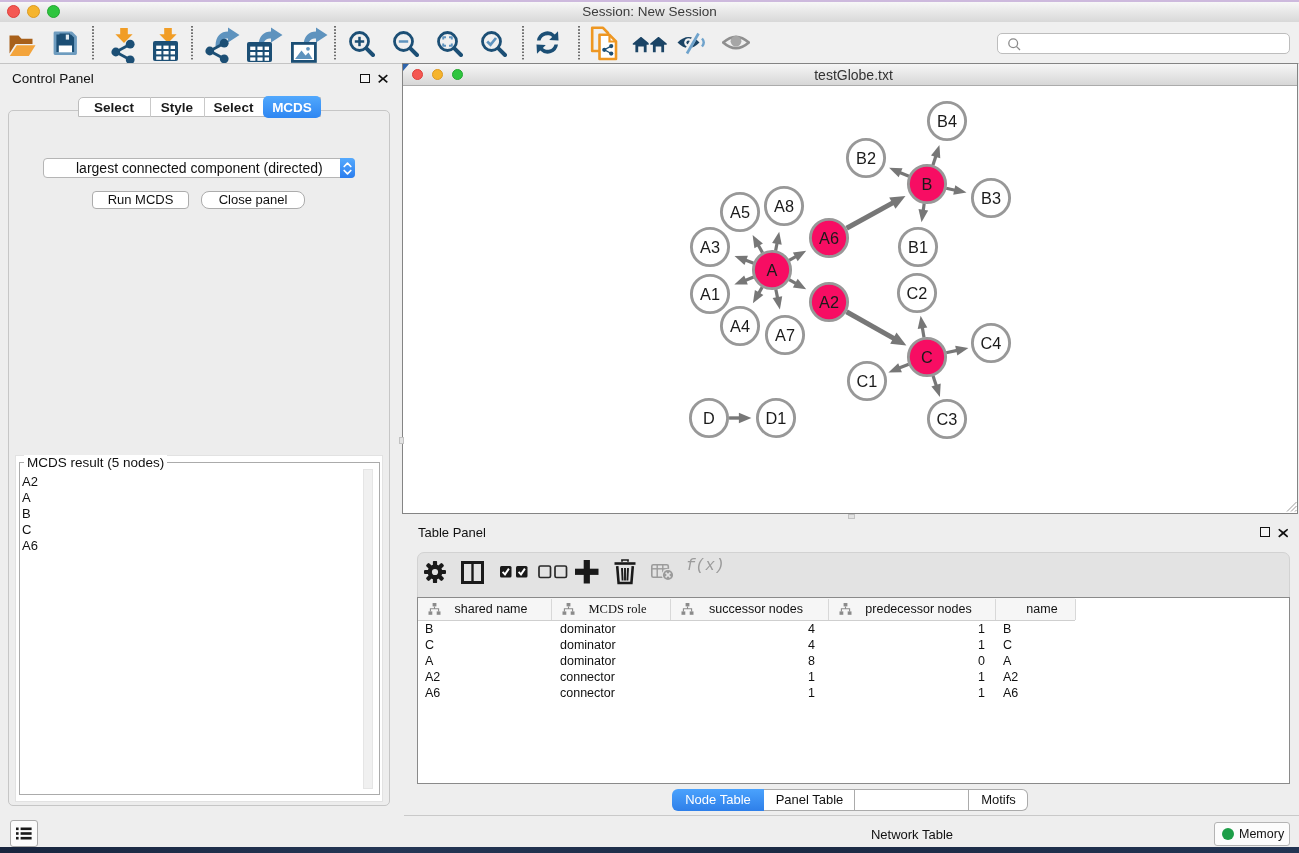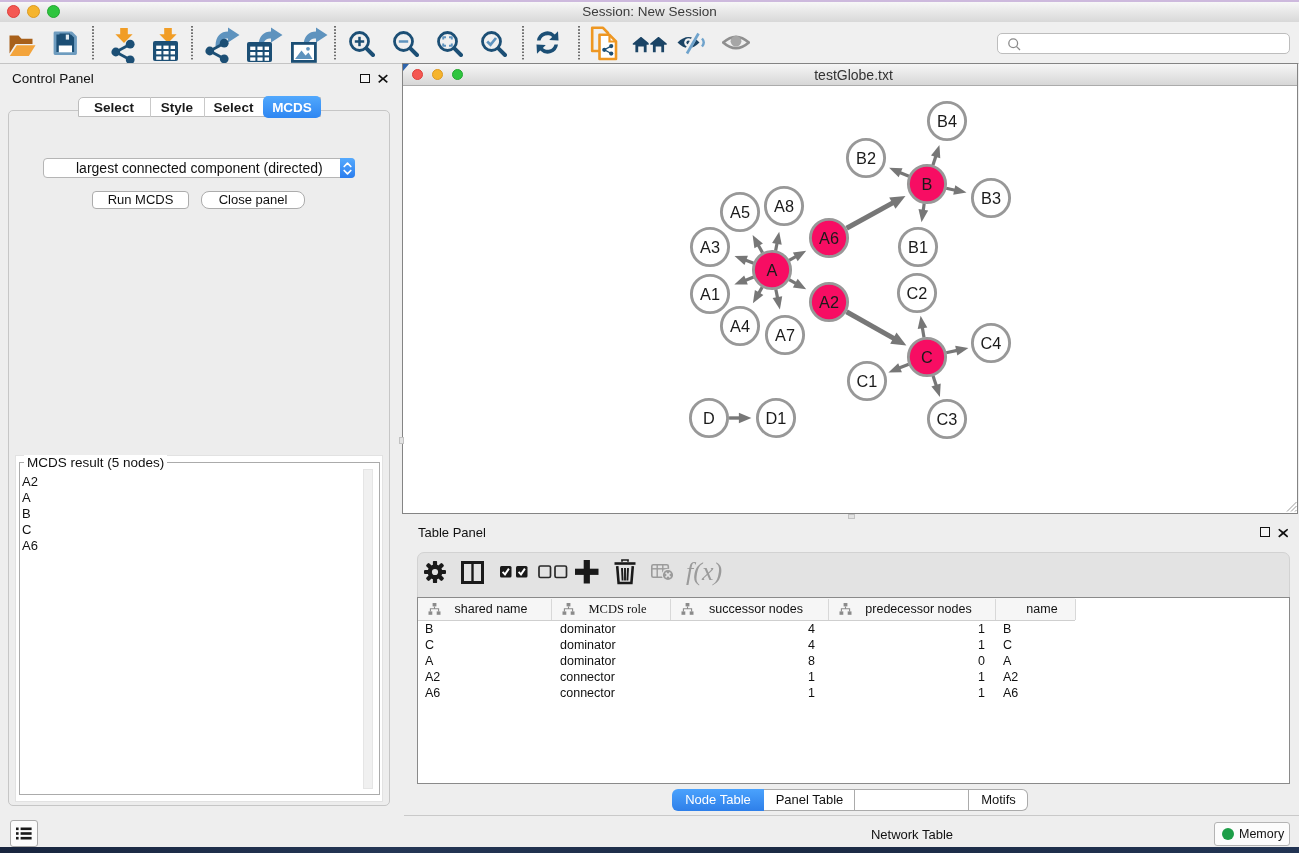--- a/index.html
+++ b/index.html
@@ -357,21 +357,21 @@
         <line x1="15" y1="9" x2="14.4" y2="21.5" stroke="#1a1a1a" stroke-width="1.9"></line>
       </svg>
       <svg class="abs" style="left:651px;top:564px;" width="24" height="18" viewBox="0 0 24 18">
         <rect x="0.8" y="0.8" width="16.5" height="12.5" rx="1.5" fill="none" stroke="#9B9B9B" stroke-width="1.6"></rect>
         <line x1="0.8" y1="4.8" x2="17.3" y2="4.8" stroke="#9B9B9B" stroke-width="1.4"></line>
         <line x1="6.2" y1="1" x2="6.2" y2="13.3" stroke="#9B9B9B" stroke-width="1.4"></line>
         <line x1="11.8" y1="1" x2="11.8" y2="13.3" stroke="#9B9B9B" stroke-width="1.4"></line>
         <circle cx="17" cy="11" r="5.7" fill="#9B9B9B" stroke="#E3E3E3" stroke-width="1.2"></circle>
         <path d="M14.6 8.6 L19.4 13.4 M19.4 8.6 L14.6 13.4" stroke="#E3E3E3" stroke-width="1.6"></path>
       </svg>
-      <div class="abs" style="left:686px;top:557px;width:42px;font-size:26px;font-family:Liberation Serif, serif;font-style:italic;color:#9B9B9B;">f(x)</div>
+      <div class="abs" style="left:686px;top:557px;width:42px;font-size:16px;font-family:Liberation Mono, monospace;font-style:italic;color:#9B9B9B;">f(x)</div>
     </div>
 
   <div class="abs" style="left:417px;top:597px;width:873px;height:187px;background:#FFFFFF;border:1px solid #8A8A8A;"></div>
   <div id="table-header">
       <div class="abs" style="left:418px;top:598px;width:657px;height:23px;background:#F6F6F6;border-bottom:1px solid #CFCFCF;"></div>
       <svg class="abs" style="left:428px;top:603px;" width="13" height="12" viewBox="0 0 13 12">
         <rect x="4.6" y="0" width="3.8" height="3.4" fill="#8B8B8B"></rect>
         <path d="M6.5 3.4 L6.5 5.8 M2.4 8.4 L2.4 5.8 L10.6 5.8 L10.6 8.4" fill="none" stroke="#8B8B8B" stroke-width="1.1"></path>
         <rect x="0.5" y="8.4" width="3.8" height="3.4" fill="#8B8B8B"></rect>
         <rect x="8.7" y="8.4" width="3.8" height="3.4" fill="#8B8B8B"></rect>

